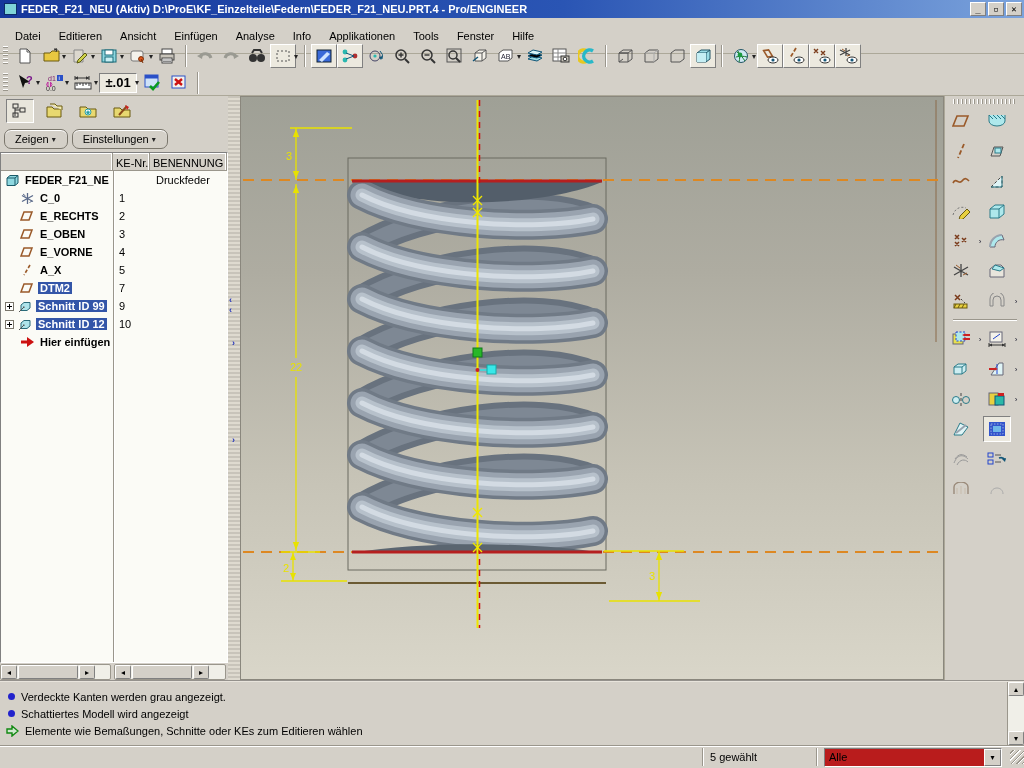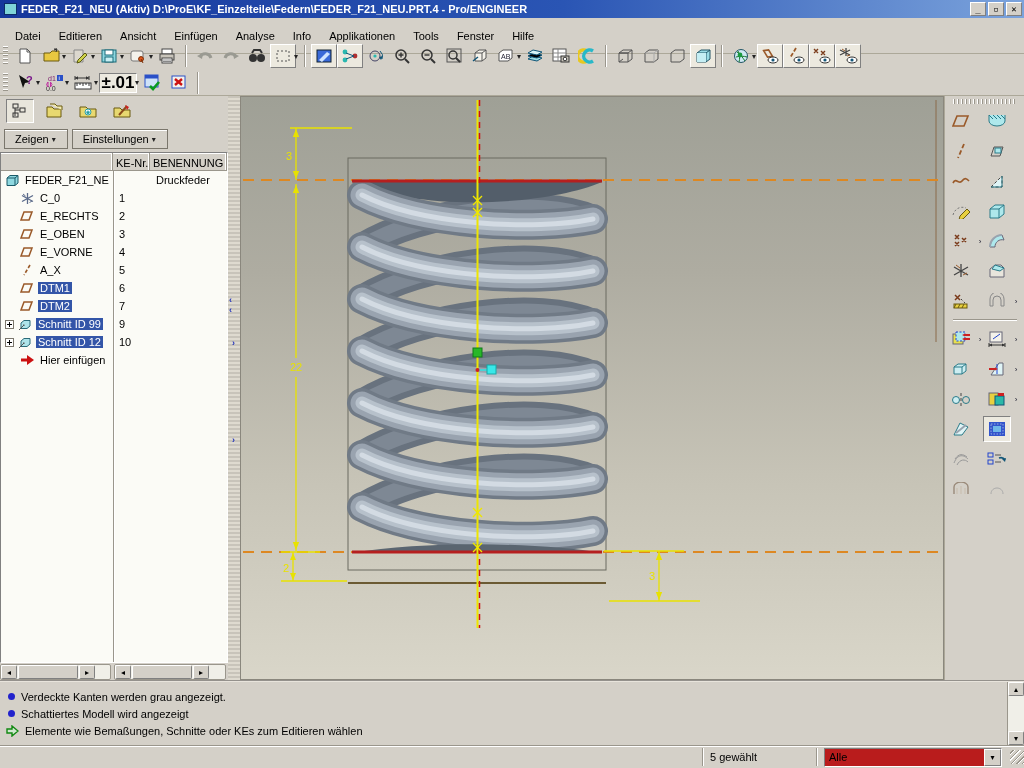--- a/index.html
+++ b/index.html
@@ -25,48 +25,48 @@
   #tb1 { top:42px; height:28px; }
   #tb2 { top:70px; height:26px; border-bottom:1px solid #aca899; }
   .grip { width:5px; height:20px; margin:0 4px 0 3px;
     background:repeating-linear-gradient(180deg,#fff 0 1px,#9a968c 1px 2px, transparent 2px 4px); }
   .tbtn { width:26px; height:24px; display:flex; align-items:center; justify-content:center; background:transparent; border:1px solid transparent; }
   .tbtn.lit { background:#ece9df; border:1px solid; border-color:#fff #808080 #808080 #fff; }
   .caret { font-size:8px; color:#222; margin:0 1px 0 -2px; }
   .tbsep { width:2px; height:22px; margin:0 5px; border-left:1px solid #9a968c; border-right:1px solid #fff; }
   .tbtn svg { display:block; }
   .tolbox { min-width:38px; height:20px; background:#ece9df; border:1px solid; border-color:#808080 #fff #fff #808080;
-    display:flex; align-items:center; justify-content:center; font-weight:bold; font-size:17px; }
+    display:flex; align-items:center; justify-content:center; font-weight:bold; font-size:13px; }
 
   
   #navigator { position:absolute; left:0; top:96px; width:228px; height:584px; display:flex; flex-direction:column; }
   #navtabs { height:30px; display:flex; align-items:center; gap:6px; padding-left:6px; }
   .navtab { width:28px; height:24px; display:flex; align-items:center; justify-content:center; border:1px solid transparent; }
   .navtab.active { border:1px solid; border-color:#808080 #fff #fff #808080; background:#e8e5db; }
   #navbtns { height:26px; display:flex; align-items:center; gap:4px; padding-left:4px; }
-  .navbtn { height:20px; padding:0 10px; background:#d4d0c8; border:1px solid #7a766c; border-radius:0;
+  .navbtn { height:20px; padding:0 10px; background:#d4d0c8; border:1px solid #7a766c; border-radius:7px;
     display:flex; align-items:center; gap:5px; box-shadow:0 1px 0 #fff inset; }
   #treewrap { flex:1; position:relative; background:#fbfbf6; border:1px solid; border-color:#808080 #fff #fff #808080; overflow:hidden; }
   #treehead { height:18px; display:flex; background:#d4d0c8; border-bottom:1px solid #9a968c; }
   #treehead .hc { border-right:1px solid #9a968c; box-shadow:-1px 0 0 #fff inset, 0 1px 0 #fff inset; padding:4px 3px; white-space:nowrap; overflow:hidden; }
   .hc1 { width:112px; } .hc2 { width:37px; } .hc3 { flex:1; }
   #treerows { position:absolute; top:18px; left:0; right:0; bottom:0; }
   .paneline { position:absolute; top:0; bottom:0; left:112px; width:2px; background:#d4d0c8; border-left:1px solid #9a968c; border-right:1px solid #fff; }
   .trow { height:18px; display:flex; align-items:center; white-space:nowrap; }
   .tname { width:114px; display:flex; align-items:center; overflow:hidden; }
   .tke { width:37px; padding-left:4px; }
   .tben { flex:1; padding-left:4px; overflow:hidden; }
   .indent1 { width:18px; flex:none; } .indent0 { width:3px; flex:none; }
   .expbox { width:9px; height:9px; flex:none; margin:0 3px 0 4px; background:#fff; border:1px solid #7a766c;
     position:relative; }
   .expbox:before, .expbox:after { content:""; position:absolute; background:#000; }
   .expbox:before { left:1px; right:1px; top:3px; height:1px; }
   .expbox:after { top:1px; bottom:1px; left:3px; width:1px; }
   .ticon { width:16px; height:14px; flex:none; margin-right:3px; display:flex; align-items:center; justify-content:center; }
-  .tlabel { padding:0 2px; overflow:hidden; }
+  .tlabel { padding:0 2px; overflow:hidden;font-weight:bold; }
   .tlabel.sel { background:#3355a8; color:#fff; }
   #navscroll { height:17px; display:flex; gap:3px; padding-top:1px; }
   .hscroll { height:16px; display:flex; border:1px solid #9a968c; background:#f0efe8; border-radius:2px; }
   .hs1 { width:111px; } .hs2 { width:112px; }
   .sbtn { width:16px; height:14px; background:#d4d0c8; border:1px solid; border-color:#fff #808080 #808080 #fff;
     font-size:8px; line-height:13px; text-align:center; border-radius:2px; }
   .sthumb { flex:1; margin:0 1px; background:#d4d0c8; border:1px solid; border-color:#fff #808080 #808080 #fff; border-radius:2px; max-width:60px; }
 
   
   #sash { position:absolute; left:228px; top:96px; width:12px; height:584px;
@@ -539,33 +539,20 @@
               <svg width="15" height="12">
                 <path d="M10 1L4 11" stroke="#9a5a2a" stroke-width="1.6" stroke-dasharray="3.5 2"></path>
               </svg>
             </span>
           <span class="tlabel">A_X</span>
           </span>
         <span class="tke">5</span>
           <span class="tben"></span>
       </div>
 
-      <div class="trow">
-        <span class="tname">
-            <span class="indent1"></span>
-          <span class="ticon">
-              <svg width="15" height="12">
-                <path d="M4 2h8l-3 8H1z" fill="none" stroke="#9a5a2a" stroke-width="1.5"></path>
-              </svg>
-            </span>
-          <span class="tlabel sel">DTM1</span>
-          </span>
-        <span class="tke">6</span>
-          <span class="tben"></span>
-      </div>
 
       <div class="trow">
         <span class="tname">
             <span class="indent1"></span>
           <span class="ticon">
               <svg width="15" height="12">
                 <path d="M4 2h8l-3 8H1z" fill="none" stroke="#9a5a2a" stroke-width="1.5"></path>
               </svg>
             </span>
           <span class="tlabel sel">DTM2</span>

